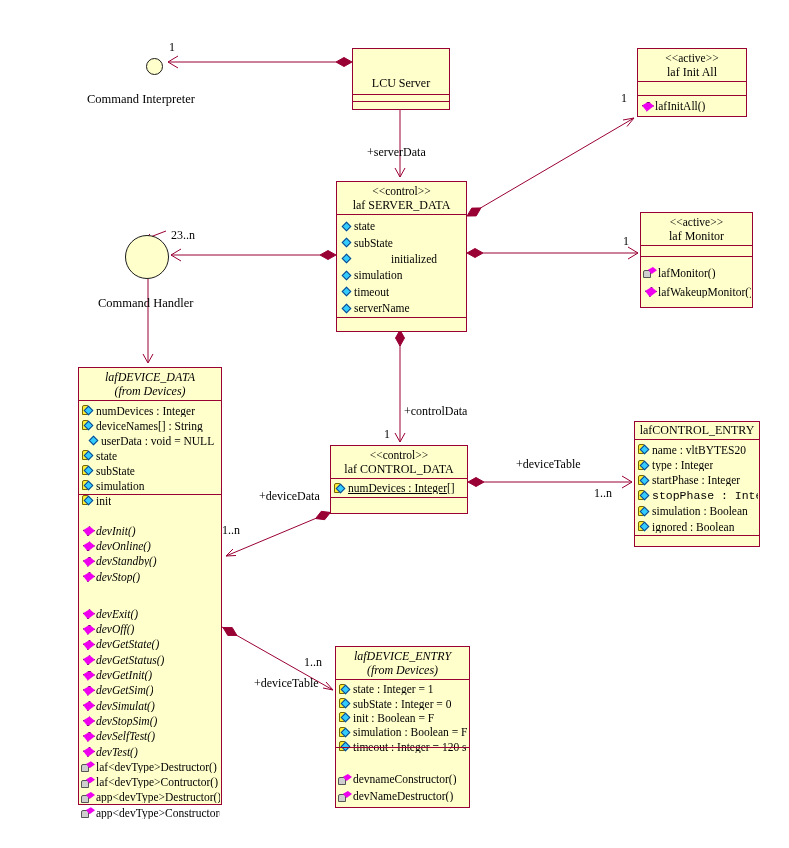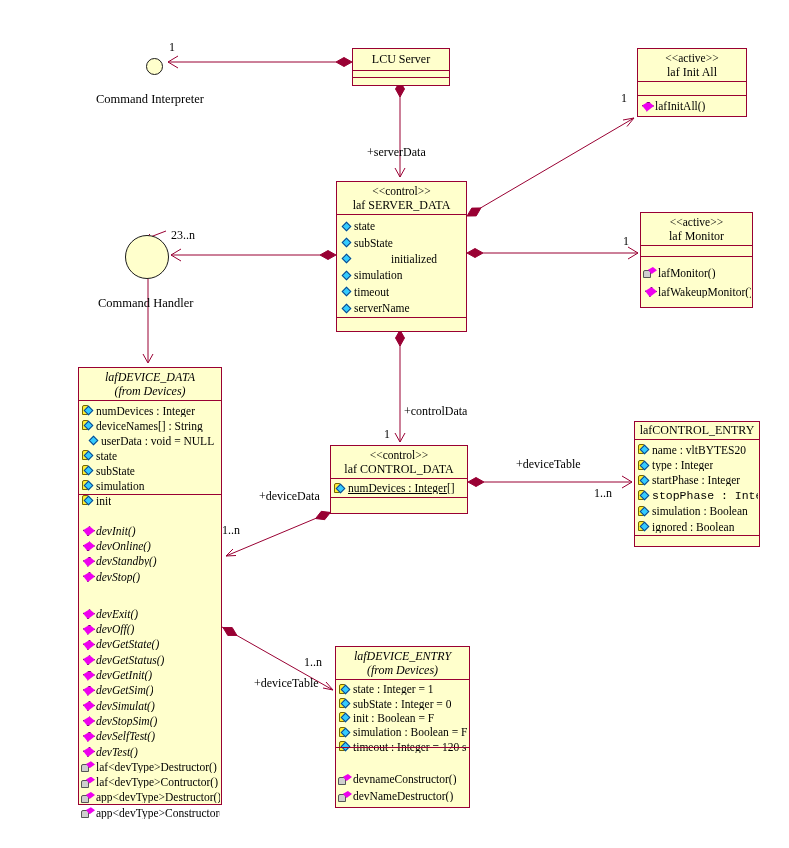--- a/index.html
+++ b/index.html
@@ -133,27 +133,27 @@
     <g>
       <line class="edge-line" x1="222" y1="627" x2="333" y2="690"></line>
       <g transform="translate(230,631.5) rotate(29.6)">
         <polygon class="edge-diamond" points="-8,0 0,-4.5 8,0 0,4.5"></polygon>
       </g>
       <path class="edge-line" d="M333,690 L326,682 M333,690 L323,688"></path>
     </g>
   </svg>
 
   <div class="actor-circle" style="left:146px;top:58px;width:17px;height:17px;"></div>
-  <div class="actor-label" style="left:96px;top:92px;">Command Interpreter</div>
+  <div class="actor-label" style="left:87px;top:92px;">Command Interpreter</div>
 
   <div class="actor-circle" style="left:125px;top:235px;width:44px;height:44px;"></div>
   <div class="actor-label" style="left:98px;top:296px;">Command Handler</div>
 
   <div class="uml-class" style="left:352px;top:48px;width:98px;">
-    <div class="uml-title" style="line-height:17px;">
+    <div class="uml-title" style="line-height:17px;margin-top:24px;">
       <div>LCU Server</div>
     </div>
     <div class="members" style="height:4px;"></div>
     <div class="members" style="height:5px;"></div>
   </div>
 
   <div class="uml-class" style="left:637px;top:48px;width:110px;">
     <div class="uml-title">
       <div class="stereo">&lt;&lt;active&gt;&gt;</div>
       <div>laf Init All</div>

